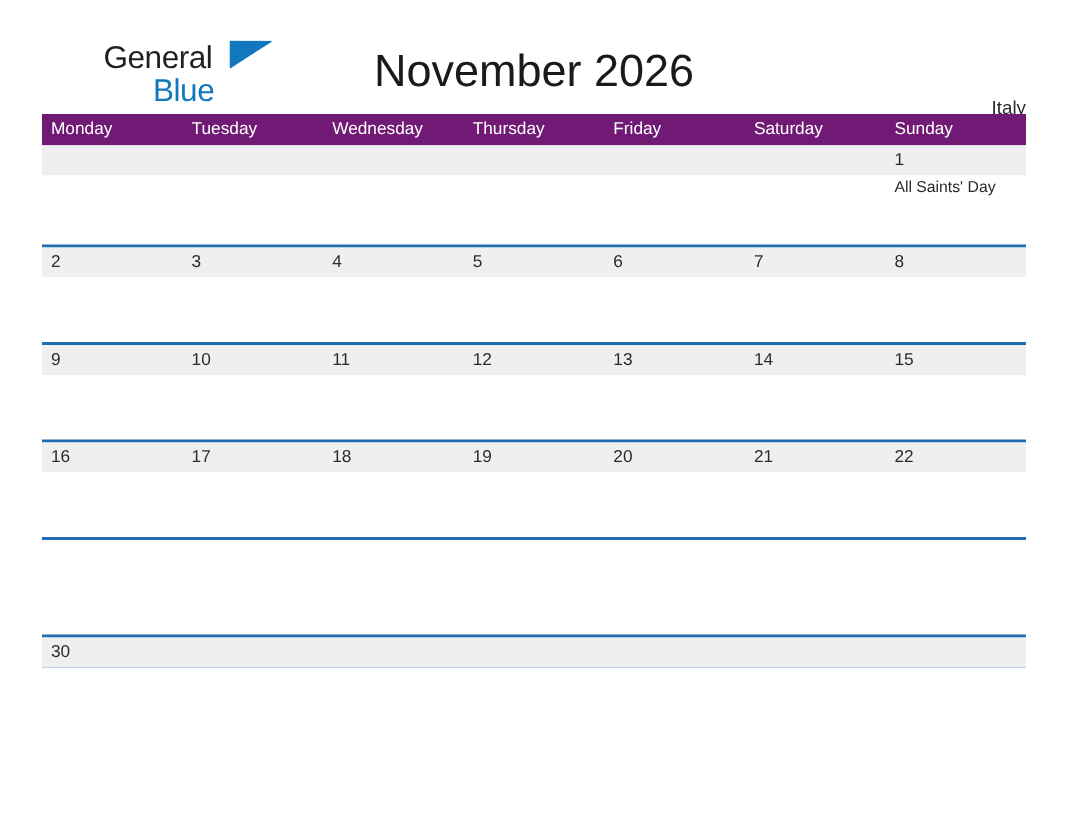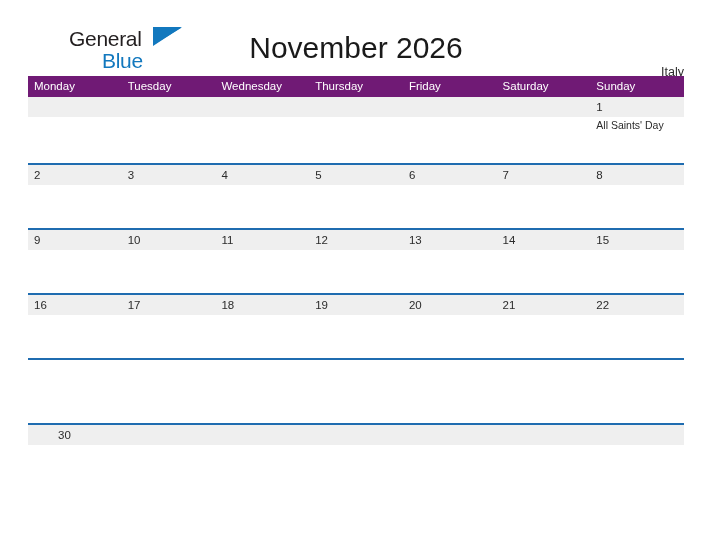--- a/index.html
+++ b/index.html
@@ -128,21 +128,21 @@
   .week.last {
     height: 22px;
     border-bottom: 2px solid #1f6cb0;
   }
 
   .datestrip {
     display: flex;
     height: 20px;
     background: #efefef;
   }
-  .week.last .datestrip { height: 20px; padding-left: 24px; }
+  .week.last .datestrip { height: 20px; }
 
   .datestrip .daycell {
     flex: 1 1 0;
     box-sizing: border-box;
     padding-left: 6px;
     font-size: 11.5px;
     line-height: 20px;
     color: #2b2b2b;
     font-family: "Liberation Sans", sans-serif;
     white-space: nowrap;

